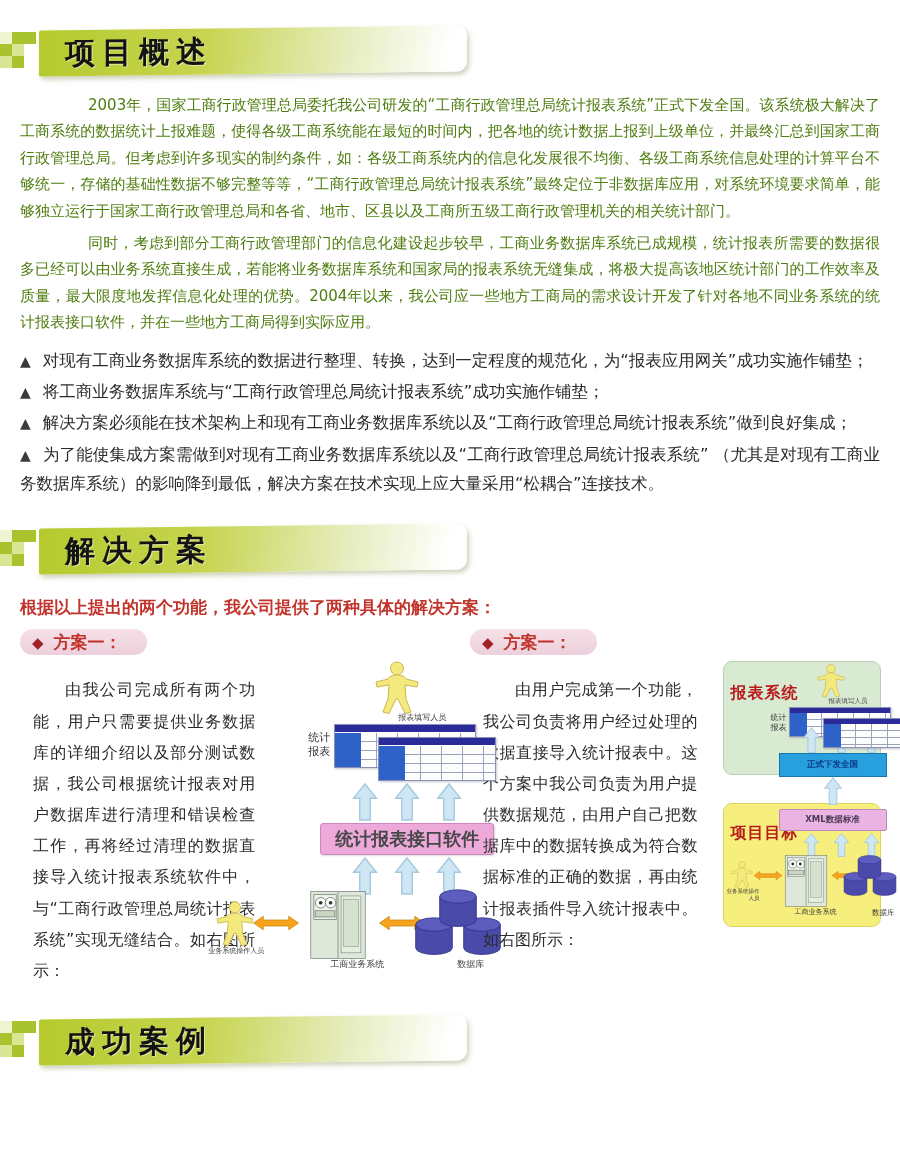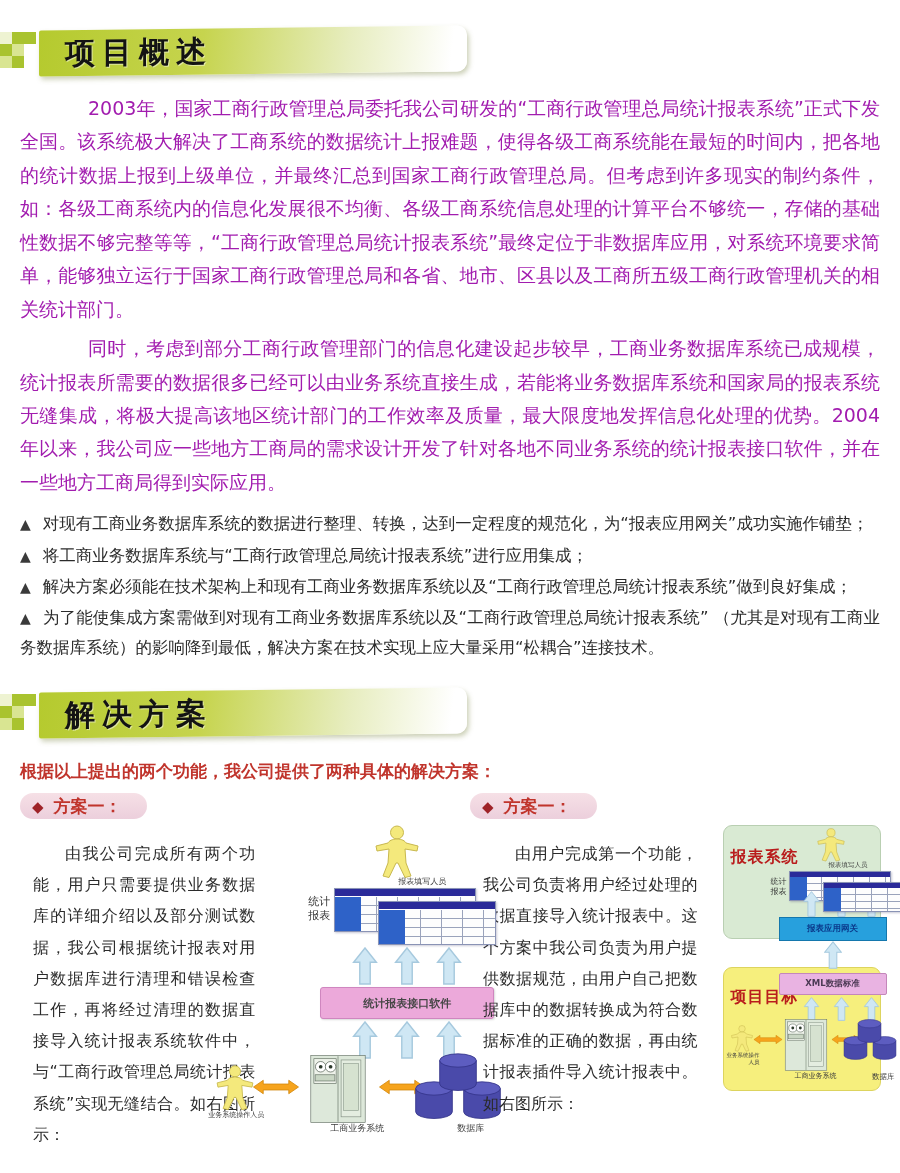--- a/index.html
+++ b/index.html
@@ -17,21 +17,21 @@
   .banner{
     margin-left:3px;margin-top:4px;width:402px;height:46px;line-height:46px;padding-left:26px;
     background:linear-gradient(97deg,#b5ca2e 0%,#c6d44e 38%,#e7edbf 72%,#ffffff 96%);
     transform:skewY(-0.7deg);border-radius:2px 10px 10px 2px;
     box-shadow:2px 3px 5px rgba(110,120,50,0.35);
   }
   .banner .ttl{font-size:30px;font-weight:bold;letter-spacing:7px;color:#131313;
     text-shadow:1px 1px 0 rgba(255,255,255,.5);}
 
   
-  .body-p{font-size:19px;line-height:1.76;text-align:justify;margin:4px 0 6px 0;color:#a21caf;}
+  .body-p{font-size:15px;line-height:1.76;text-align:justify;margin:4px 0 6px 0;color:#4d7c0f;}
   .indent-lg{text-indent:68px;}
   .bullets{margin-top:10px;}
   .bullet{font-size:16.5px;line-height:1.78;text-align:justify;margin:2px 0;color:#2b2b2b;}
   .bullet .tri{color:#3a3a3a;margin-right:12px;font-size:14px;}
 
   .red-intro{font-size:17px;font-weight:bold;color:#c0342c;margin:16px 0 10px 0;}
 
   
   .plans{display:flex;margin-top:6px;}
   .plan{width:450px;position:relative;}
@@ -132,21 +132,21 @@
       </div>
       <div class="banner">
         <span class="ttl">项目概述</span>
       </div>
     </div>
     <p class="body-p indent-lg">2003年，国家工商行政管理总局委托我公司研发的“工商行政管理总局统计报表系统”正式下发全国。该系统极大解决了工商系统的数据统计上报难题，使得各级工商系统能在最短的时间内，把各地的统计数据上报到上级单位，并最终汇总到国家工商行政管理总局。但考虑到许多现实的制约条件，如：各级工商系统内的信息化发展很不均衡、各级工商系统信息处理的计算平台不够统一，存储的基础性数据不够完整等等，“工商行政管理总局统计报表系统”最终定位于非数据库应用，对系统环境要求简单，能够独立运行于国家工商行政管理总局和各省、地市、区县以及工商所五级工商行政管理机关的相关统计部门。</p>
     <p class="body-p indent-lg">同时，考虑到部分工商行政管理部门的信息化建设起步较早，工商业务数据库系统已成规模，统计报表所需要的数据很多已经可以由业务系统直接生成，若能将业务数据库系统和国家局的报表系统无缝集成，将极大提高该地区统计部门的工作效率及质量，最大限度地发挥信息化处理的优势。2004年以来，我公司应一些地方工商局的需求设计开发了针对各地不同业务系统的统计报表接口软件，并在一些地方工商局得到实际应用。</p>
 
     <div class="bullets">
       <p class="bullet"><span class="tri">▲</span><span>对现有工商业务数据库系统的数据进行整理、转换，达到一定程度的规范化，为“报表应用网关”成功实施作铺垫；</span></p>
-      <p class="bullet"><span class="tri">▲</span><span>将工商业务数据库系统与“工商行政管理总局统计报表系统”进行应用集成；</span></p>
+      <p class="bullet"><span class="tri">▲</span><span>将工商业务数据库系统与“工商行政管理总局统计报表系统”成功实施作铺垫；</span></p>
       <p class="bullet"><span class="tri">▲</span><span>解决方案必须能在技术架构上和现有工商业务数据库系统以及“工商行政管理总局统计报表系统”做到良好集成；</span></p>
       <p class="bullet"><span class="tri">▲</span><span>为了能使集成方案需做到对现有工商业务数据库系统以及“工商行政管理总局统计报表系统” （尤其是对现有工商业务数据库系统）的影响降到最低，解决方案在技术实现上应大量采用“松耦合”连接技术。</span></p>
     </div>
 
     <div class="sec-head">
       <div class="checker">
         <span class="cC"></span>
           <span class="cA"></span>
           <span class="cA"></span>
         <span class="cA"></span>
@@ -193,21 +193,21 @@
             <svg class="abs" style="left:84px;top:122px;z-index:1;" width="26" height="38">
                 <use href="#sym-uparrow"></use>
               </svg>
             <svg class="abs" style="left:126px;top:122px;z-index:1;" width="26" height="38">
                 <use href="#sym-uparrow"></use>
               </svg>
             <svg class="abs" style="left:168px;top:122px;z-index:1;" width="26" height="38">
                 <use href="#sym-uparrow"></use>
               </svg>
 
-            <div class="pinkbox" style="left:52px;top:162px;width:172px;height:30px;font-size:11px;">统计报表接口软件</div>
+            <div class="pinkbox" style="left:52px;top:162px;width:172px;height:30px;font-size:18px;">统计报表接口软件</div>
 
             <svg class="abs" style="left:84px;top:196px;" width="26" height="38">
                 <use href="#sym-uparrow"></use>
               </svg>
             <svg class="abs" style="left:126px;top:196px;" width="26" height="38">
                 <use href="#sym-uparrow"></use>
               </svg>
             <svg class="abs" style="left:168px;top:196px;" width="26" height="38">
                 <use href="#sym-uparrow"></use>
               </svg>
@@ -272,21 +272,21 @@
             <svg class="abs" style="left:82px;top:66px;" width="17" height="26">
                 <use href="#sym-uparrow"></use>
               </svg>
             <svg class="abs" style="left:112px;top:66px;" width="17" height="26">
                 <use href="#sym-uparrow"></use>
               </svg>
             <svg class="abs" style="left:142px;top:66px;" width="17" height="26">
                 <use href="#sym-uparrow"></use>
               </svg>
 
-            <div class="bluebox" style="left:58px;top:92px;width:106px;height:22px;font-size:8.5px;z-index:3;">报表应用网关</div>
+            <div class="bluebox" style="left:58px;top:92px;width:106px;height:22px;font-size:8.5px;z-index:3;">正式下发全国</div>
 
             <svg class="abs" style="left:103px;top:116px;z-index:2;" width="18" height="28">
                 <use href="#sym-uparrow"></use>
               </svg>
 
             <div class="zone yellow" style="left:2px;top:142px;width:156px;height:122px;"></div>
             <div class="zone-lbl" style="left:10px;top:162px;">项目目标</div>
 
             <div class="xmlbox" style="left:58px;top:148px;width:106px;height:20px;font-size:8.5px;">XML数据标准</div>
 

